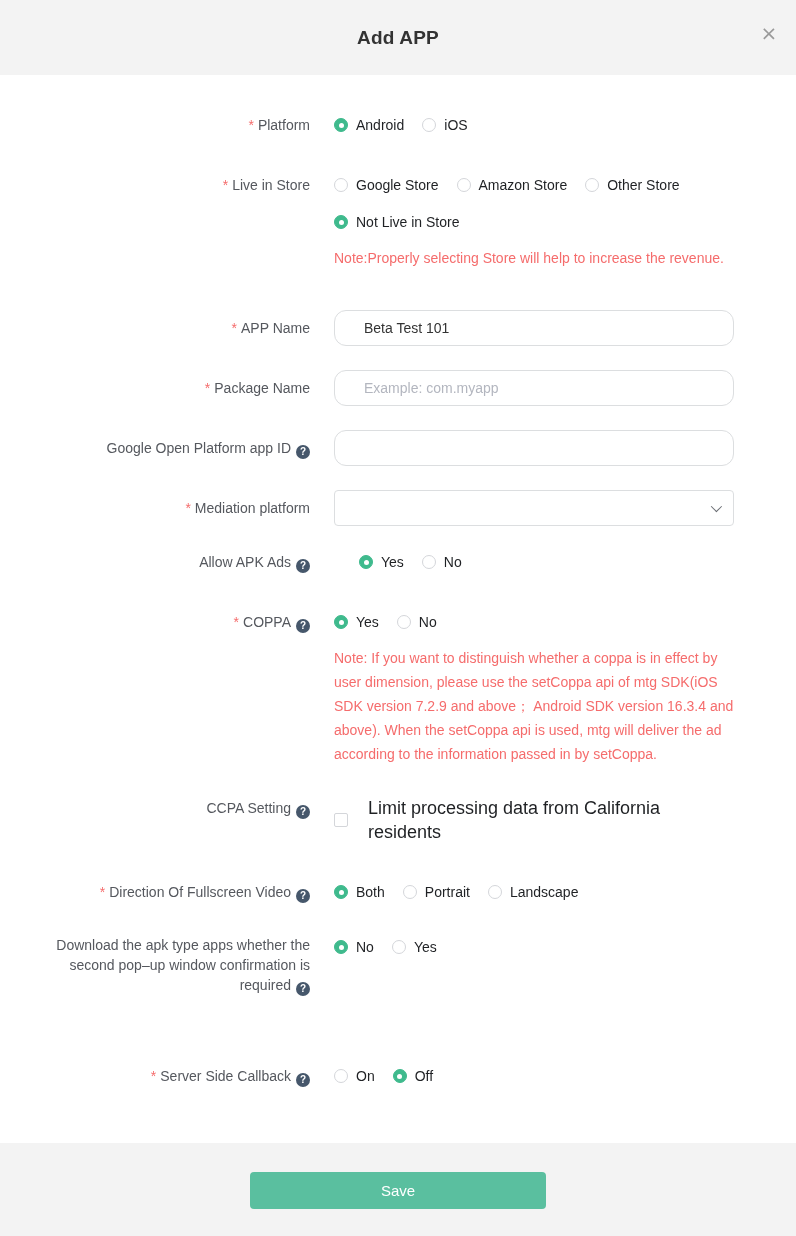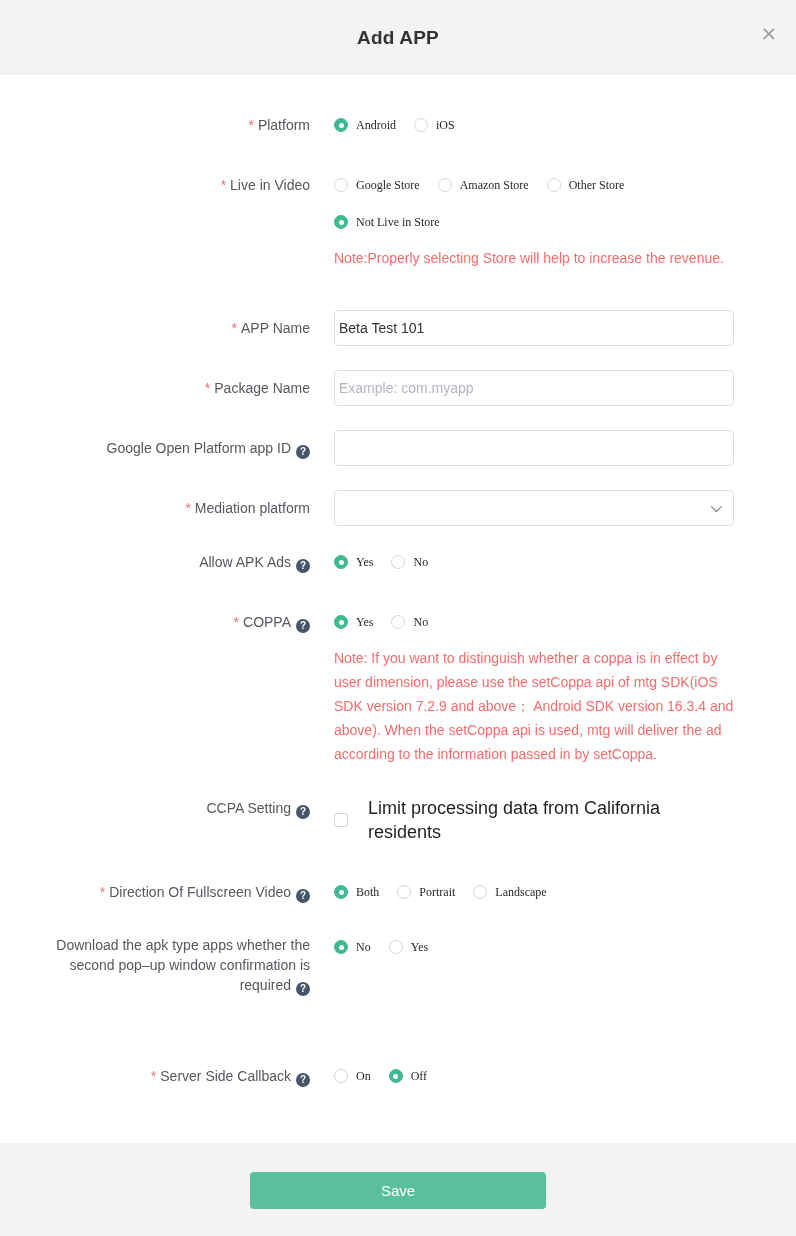--- a/index.html
+++ b/index.html
@@ -39,33 +39,33 @@
   .radio-opt { display:flex; align-items:center; margin-right:18px; cursor:pointer; }
   .radio-circle {
     width:14px; height:14px; border-radius:50%; background:#fff;
     border:1px solid #d4d6da; position:relative; flex:0 0 auto;
   }
   .radio-opt.checked .radio-circle { background:#3fba8d; border-color:#3fba8d; }
   .radio-opt.checked .radio-circle::after {
     content:""; position:absolute; left:50%; top:50%; width:5px; height:5px;
     margin:-2.5px 0 0 -2.5px; border-radius:50%; background:#fff;
   }
-  .radio-label { margin-left:8px; font-size:12px; color:#1f2124; line-height:24px;font-family:Liberation Serif, serif; }
+  .radio-label { margin-left:8px; font-size:14px; color:#1f2124; line-height:24px; }
 
   
   .checkbox-opt { display:flex; align-items:center; cursor:pointer; }
   .checkbox-box {
     width:14px; height:14px; border:1px solid #d4d6da; border-radius:2px; background:#fff; flex:0 0 auto;
   }
   .checkbox-label { margin-left:20px; font-size:18px; color:#1f2124; line-height:24px; }
 
   
   .text-input {
-    width:400px; height:36px; border:1px solid #dcdee0; border-radius:4px;
-    padding:0 4px; font-size:14px; color:#333; background:#fff; outline:none;
+    width:400px; height:36px; border:1px solid #dcdee0; border-radius:12px;
+    padding:0 29px; font-size:14px; color:#333; background:#fff; outline:none;
     font-family:"Liberation Sans","DejaVu Sans",sans-serif;
   }
   .text-input::placeholder { color:#b3b6bf; }
   .select-box {
     position:relative; width:400px; height:36px; border:1px solid #dcdee0;
     border-radius:4px; background:#fff; cursor:pointer;
   }
   .select-chevron {
     position:absolute; right:13px; top:13px; width:9px; height:9px;
   }
@@ -83,21 +83,21 @@
     font-weight:bold;
   }
 
   .note { color:#f56c6c; font-size:14px; line-height:24px; margin-top:12px; width:400px; }
   .sub-line { margin-top:13px; }
 
   
   .row-platform      { margin-bottom:36px;align-items:flex-end; }
   .row-live          { margin-bottom:40px; }
   .row-input         { margin-bottom:24px; }
-  .row-allow         { margin-top:19px; margin-bottom:36px; }
+  .row-allow         { margin-top:19px; margin-bottom:36px;gap:25px; }
   .row-coppa         { margin-bottom:30px; }
   .row-ccpa          { margin-bottom:36px; }
   .row-direction     { margin-bottom:31px; }
   .row-download      { margin-bottom:0; }
   .row-download .row-label { line-height:20px; }
   .row-server        { margin-top:68px; }
 
   
   .dlg-footer {
     flex:0 0 93px; background:#f3f3f3; display:flex; align-items:flex-start; justify-content:center;
@@ -133,21 +133,21 @@
           <div class="radio-opt">
             <span class="radio-circle"></span>
             <span class="radio-label">iOS</span>
           </div>
         </div>
       </div>
     </div>
 
     <div class="row row-live">
       <div class="row-label">
-        <span class="req">*</span><span>Live in Video</span>
+        <span class="req">*</span><span>Live in Store</span>
       </div>
       <div class="row-ctrl">
         <div class="opt-line">
           <div class="radio-opt">
             <span class="radio-circle"></span>
             <span class="radio-label">Google Store</span>
           </div>
           <div class="radio-opt">
             <span class="radio-circle"></span>
             <span class="radio-label">Amazon Store</span>

